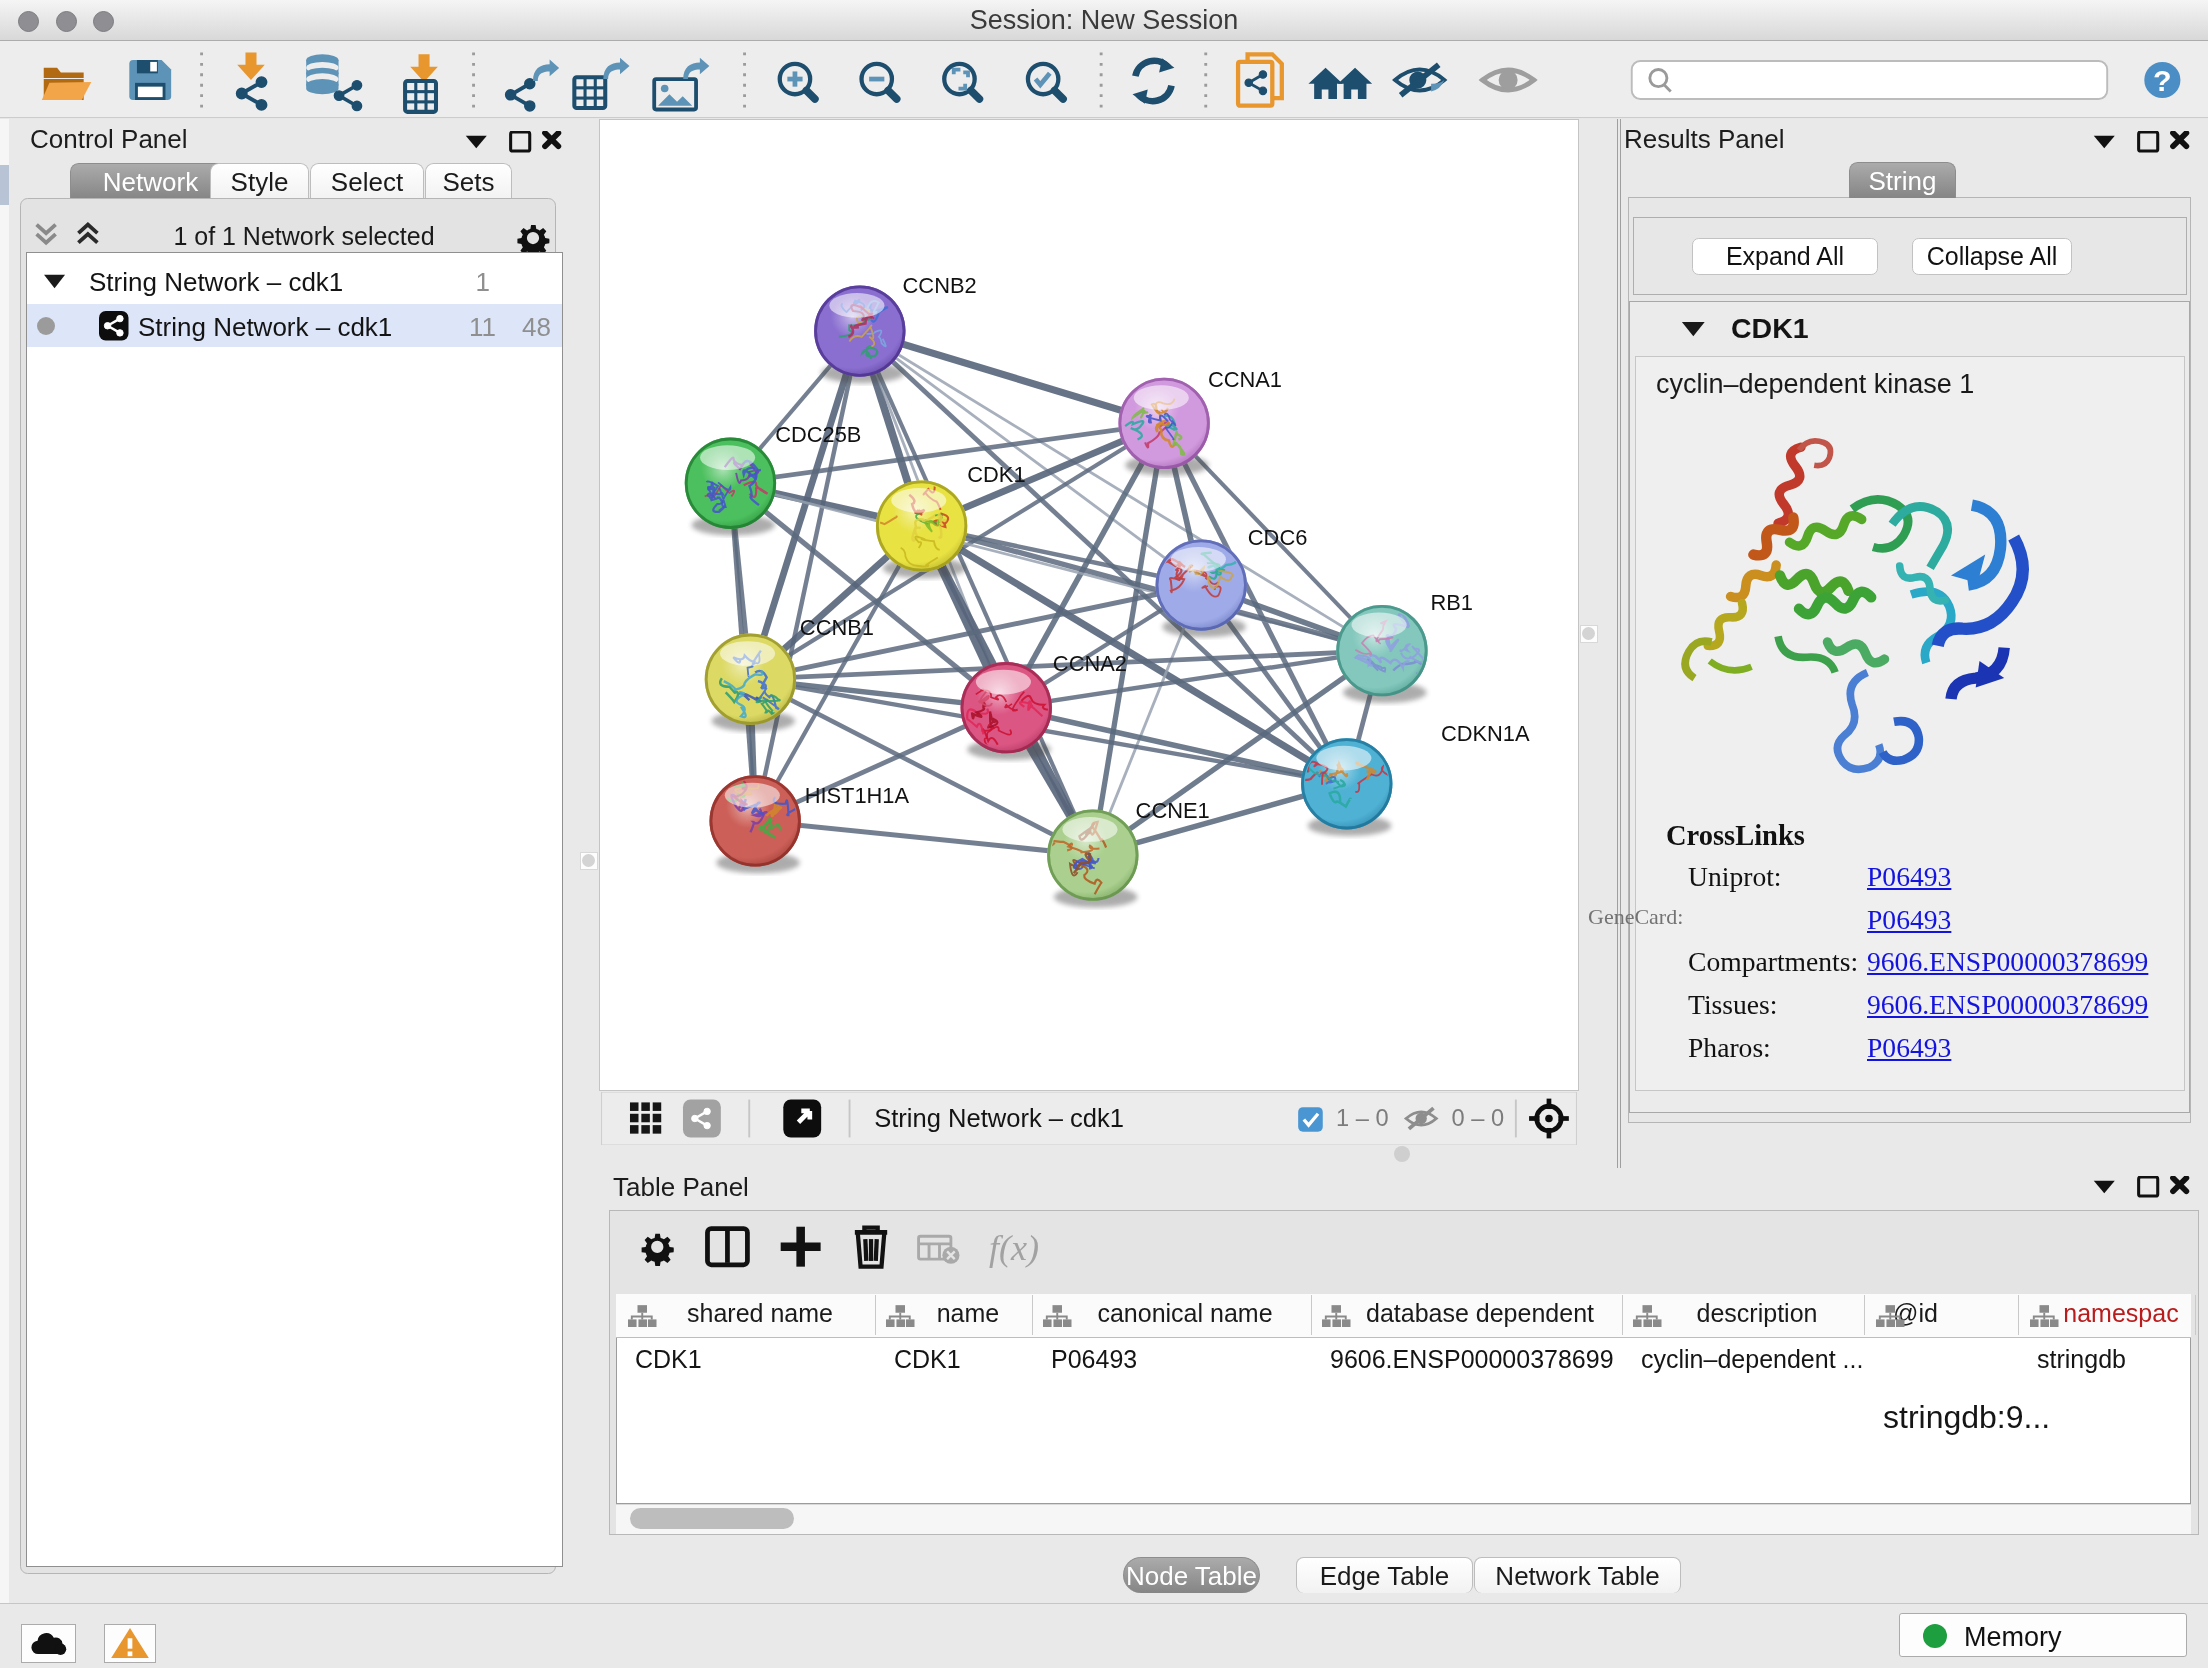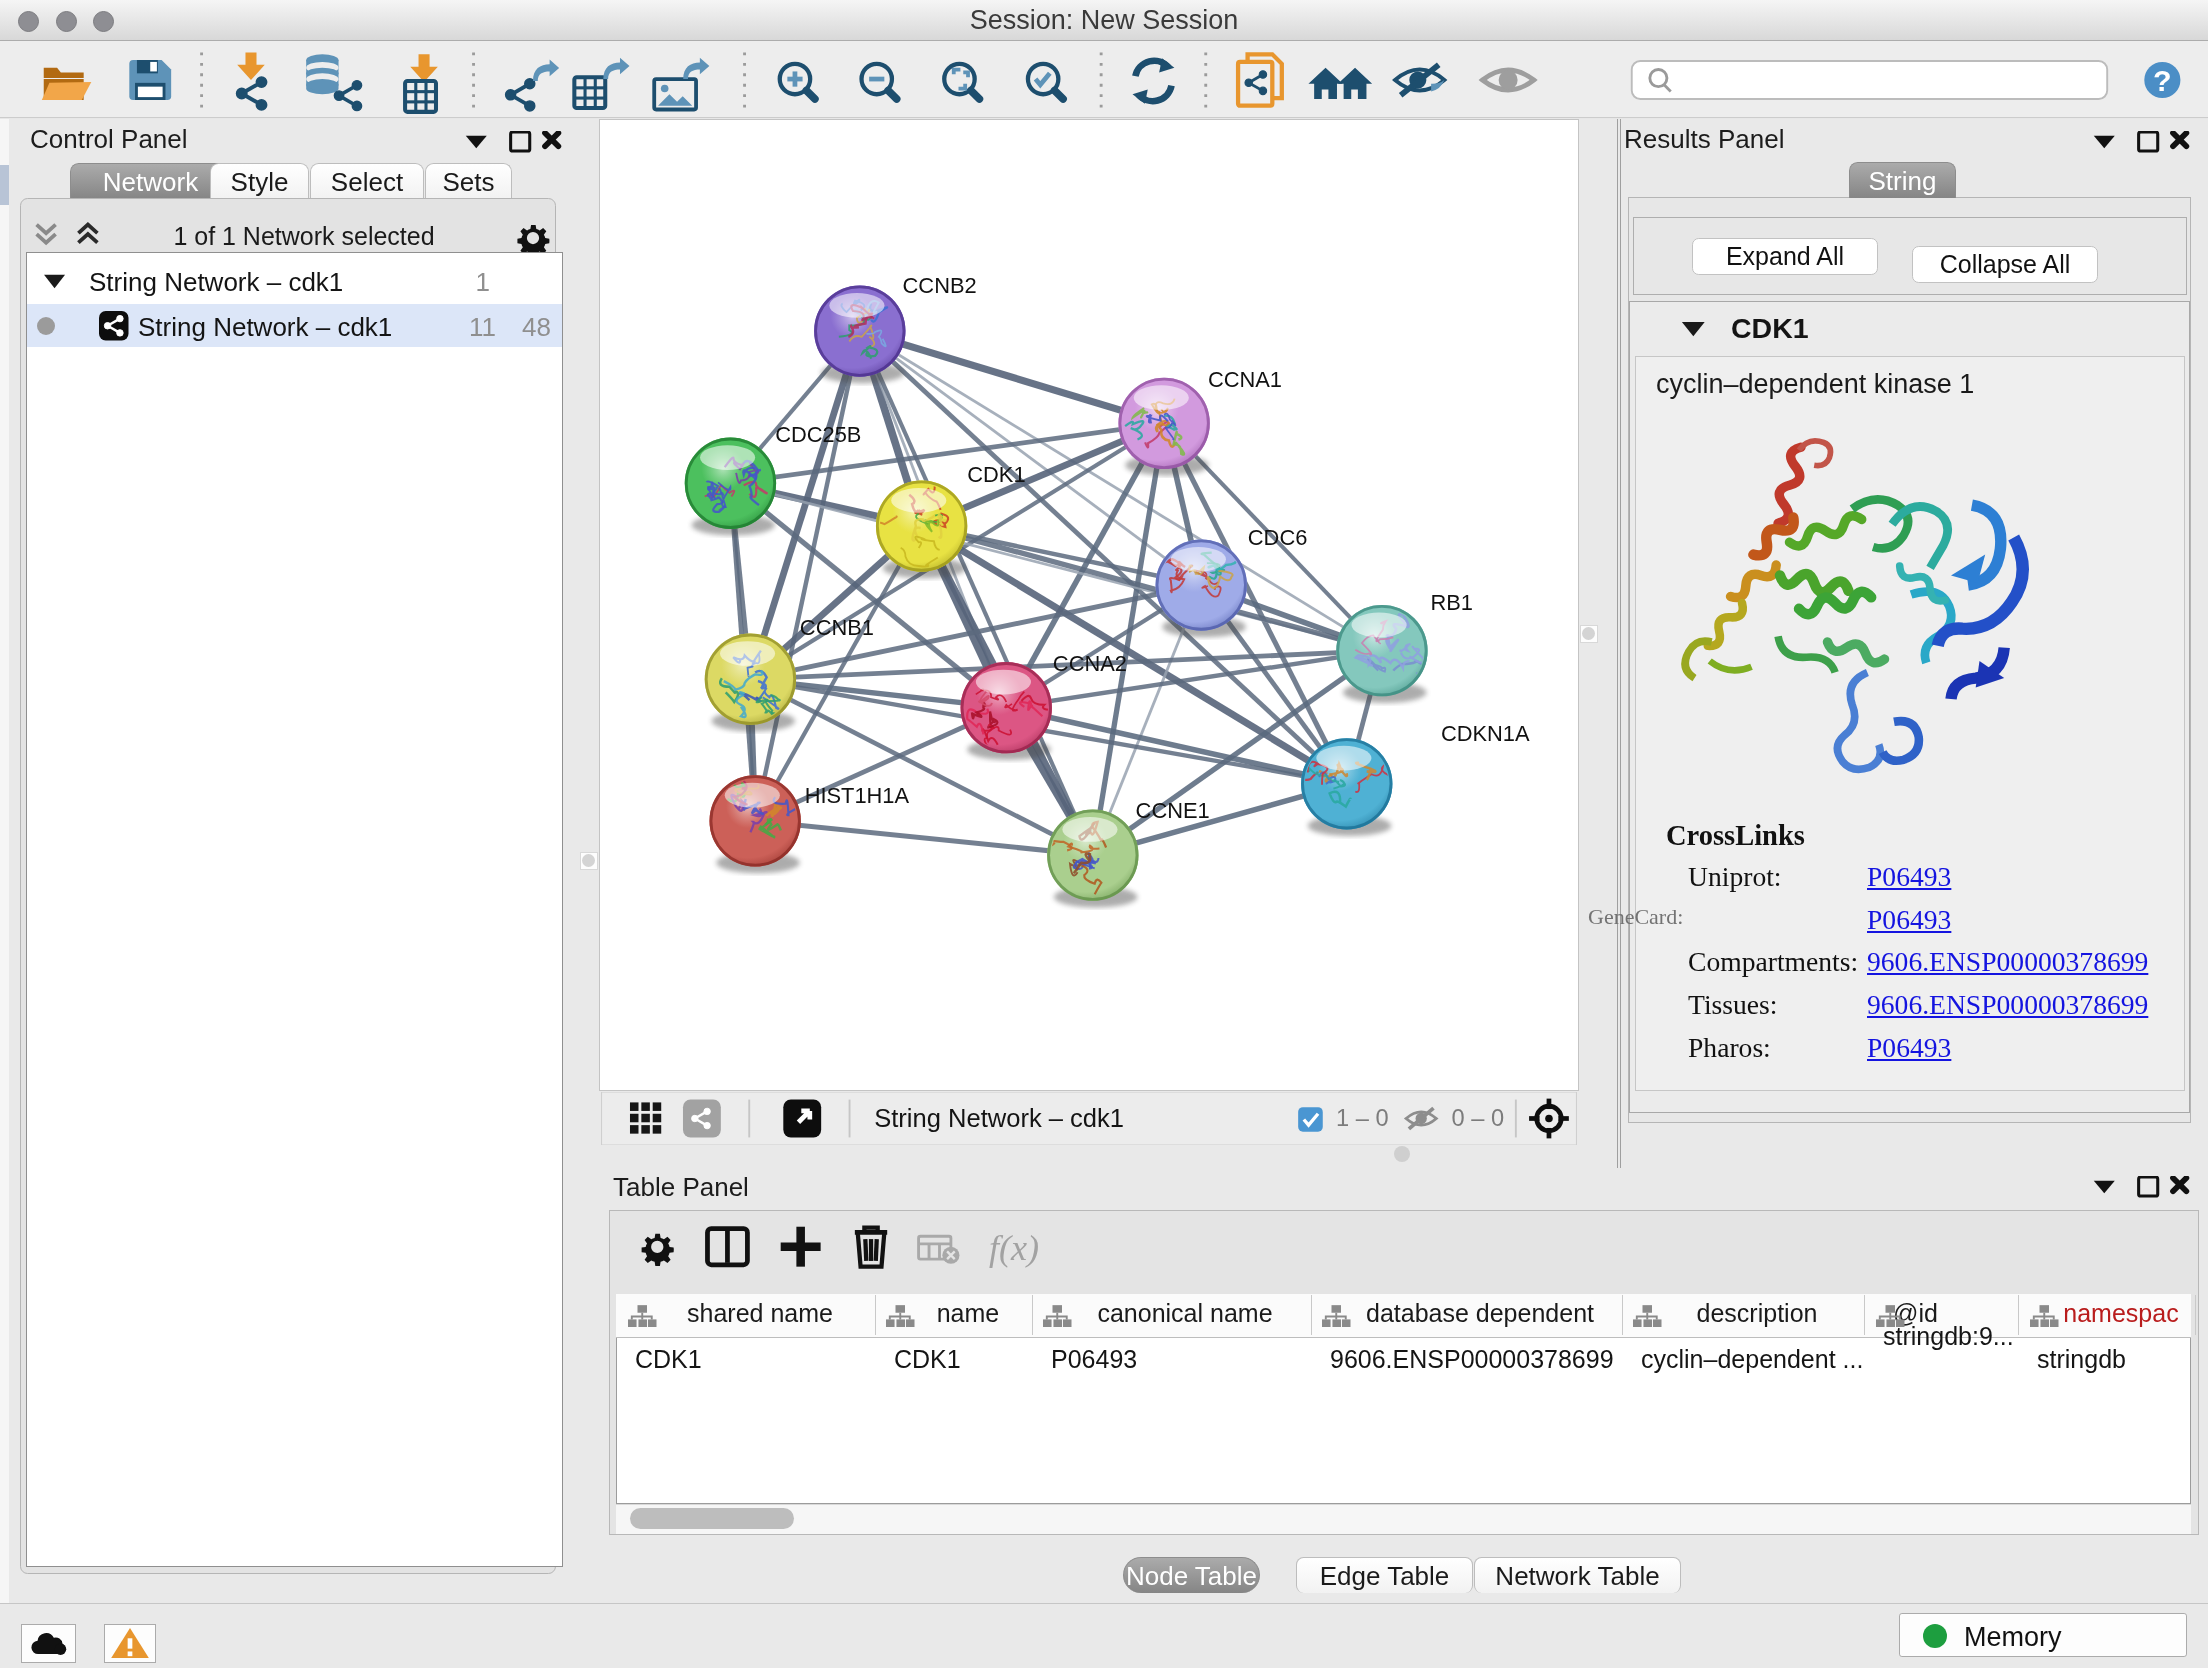--- a/index.html
+++ b/index.html
@@ -623,21 +623,21 @@
 <div class="abs panel-title" style="left:1624px;top:124px">Results Panel</div>
 <svg class="abs" style="left:2089px;top:131px" width="105" height="23" viewBox="0 0 110 24">
 <path d="M5 5 l22 0 -11 13 z" fill="#111"></path>
 <rect x="52" y="1" width="20" height="20" fill="none" stroke="#111" stroke-width="3.2" rx="2"></rect>
 <path d="M88 2 l14 14 m0 -14 l-14 14" stroke="#111" stroke-width="6" stroke-linecap="round"></path>
 </svg>
 <div class="abs" style="left:1628px;top:197px;width:563px;height:926px;background:#e7e7e7;border:1px solid #b5b5b5"></div>
 <div class="tab sel" style="left:1849px;top:162px;width:107px">String</div>
 <div class="abs" style="left:1633px;top:217px;width:554px;height:78px;background:#e7e7e7;border:1px solid #aeaeae"></div>
 <div class="wbtn" style="left:1692px;top:238px;width:186px;height:37px;line-height:35px">Expand All</div>
-<div class="wbtn" style="left:1912px;top:246px;width:186px;height:37px;line-height:35px">Collapse All</div>
+<div class="wbtn" style="left:1912px;top:238px;width:160px;height:37px;line-height:35px">Collapse All</div>
 <div class="abs" style="left:1629px;top:301px;width:561px;height:812px;background:#ebebeb;border:1px solid #a8a8a8"></div>
 <svg class="abs" style="left:1680px;top:319px" width="28.5" height="21" viewBox="0 0 30 22">
     <path d="M2 3 l24 0 -12 15 z" fill="#1a1a1a"></path>
   </svg>
 <div class="abs" style="left:1731px;top:312px;width:190px;font-size:28.5px;font-weight:bold;color:#141414">CDK1</div>
 <div class="abs" style="left:1635px;top:356px;width:550px;height:735px;background:#efefef;border:1px solid #c6c6c6"></div>
 <div class="abs" style="left:1656px;top:369px;font-size:27px;color:#1a1a1a">cyclin–dependent kinase 1</div>
 <svg class="abs" style="left:1666px;top:433px" width="380" height="342" viewBox="0 0 400 360">
     <path d="M 118 95 Q 136 90 124 75 Q 112 60 130 55 Q 148 50 136 35 Q 124 20 142 15" fill="none" stroke="#c0392b" stroke-width="10" stroke-linecap="round"></path>
     <path d="M140 18 q10 -14 26 -8 q10 4 6 16 q-4 10 -16 8" fill="none" stroke="#c25549" stroke-width="6"></path>
@@ -803,21 +803,21 @@
     </g>
     <g stroke="#8a8a8a" stroke-width="2">
       <path d="M15 8 l0 4 M4 15 l0 -3 21 0 0 3 M15 12 l0 3" fill="none"></path>
     </g>
   </svg>
 <div class="abs" style="left:635px;top:1345px;font-size:25px;color:#151515">CDK1</div>
 <div class="abs" style="left:894px;top:1345px;font-size:25px;color:#151515">CDK1</div>
 <div class="abs" style="left:1051px;top:1345px;font-size:25px;color:#151515">P06493</div>
 <div class="abs" style="left:1330px;top:1345px;font-size:25px;color:#151515">9606.ENSP00000378699</div>
 <div class="abs" style="left:1641px;top:1345px;font-size:25px;color:#151515">cyclin–dependent ...</div>
-<div class="abs" style="left:1883px;top:1322px;font-size:25px;color:#151515">stringdb:9...</div>
+<div class="abs" style="left:1883px;top:1399px;font-size:32px;color:#151515">stringdb:9...</div>
 <div class="abs" style="left:2037px;top:1345px;font-size:25px;color:#151515">stringdb</div>
 <div class="abs" style="left:616px;top:1504px;width:1575px;height:30px;background:#f6f6f6;border-top:1px solid #d9d9d9"></div>
 <div class="abs" style="left:630px;top:1508px;width:164px;height:21px;border-radius:10.5px;background:#bdbdbd"></div>
 <div class="tab sel" style="left:1123px;top:1557px;width:137px;border-radius:18px;line-height:36px">Node Table</div>
 <div class="tab" style="left:1296px;top:1557px;width:177px;border-radius:7.6px;line-height:36px">Edge Table</div>
 <div class="tab" style="left:1474px;top:1557px;width:207px;border-radius:7.6px;line-height:36px">Network Table</div>
 <div class="abs" style="left:0;top:1603px;width:2208px;height:1px;background:#c6c6c6"></div>
 <div class="abs" style="left:21px;top:1624px;width:55px;height:39px;background:#fdfdfd;border:1px solid #ababab"></div>
 <svg class="abs" style="left:28.5px;top:1631px" width="42" height="25" viewBox="0 0 44 26">
     <path d="M10 24 a7 7 0 0 1 -1 -14 a9 9 0 0 1 17 -3 a7 7 0 0 1 9 6 a6 6 0 0 1 -2 11 z" fill="#111"></path>

